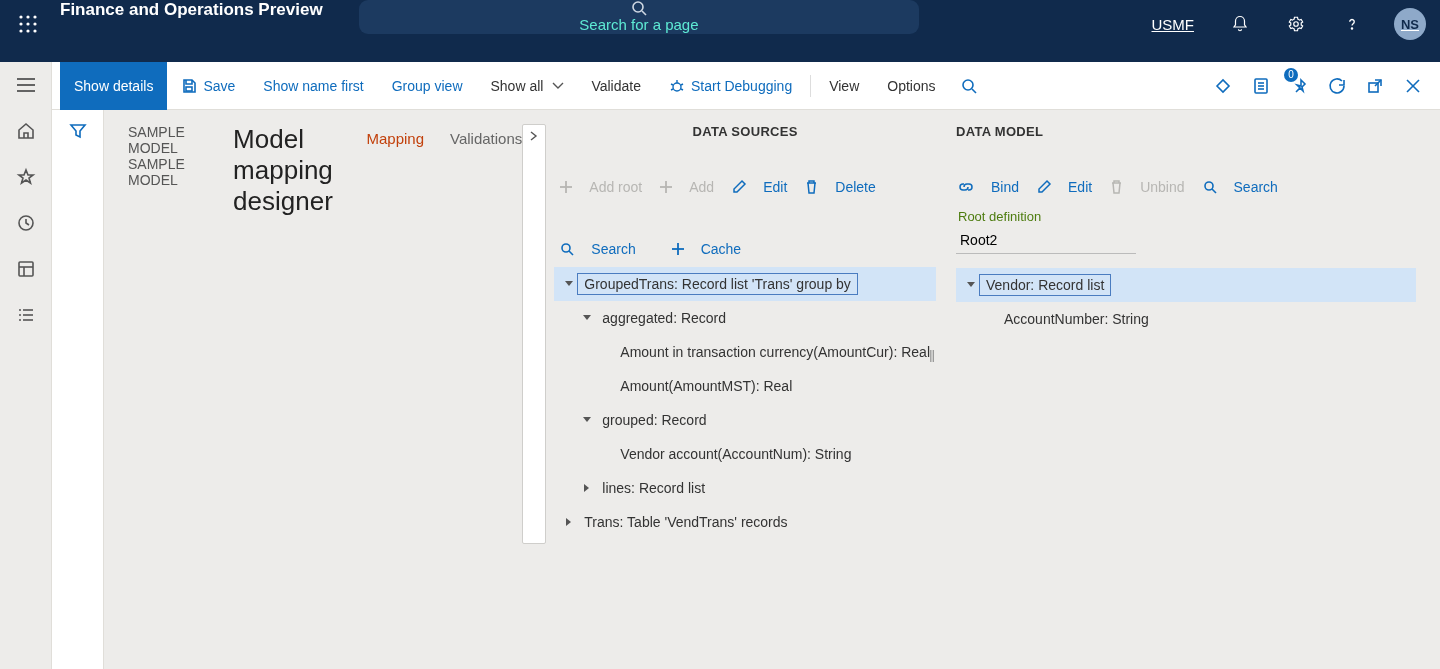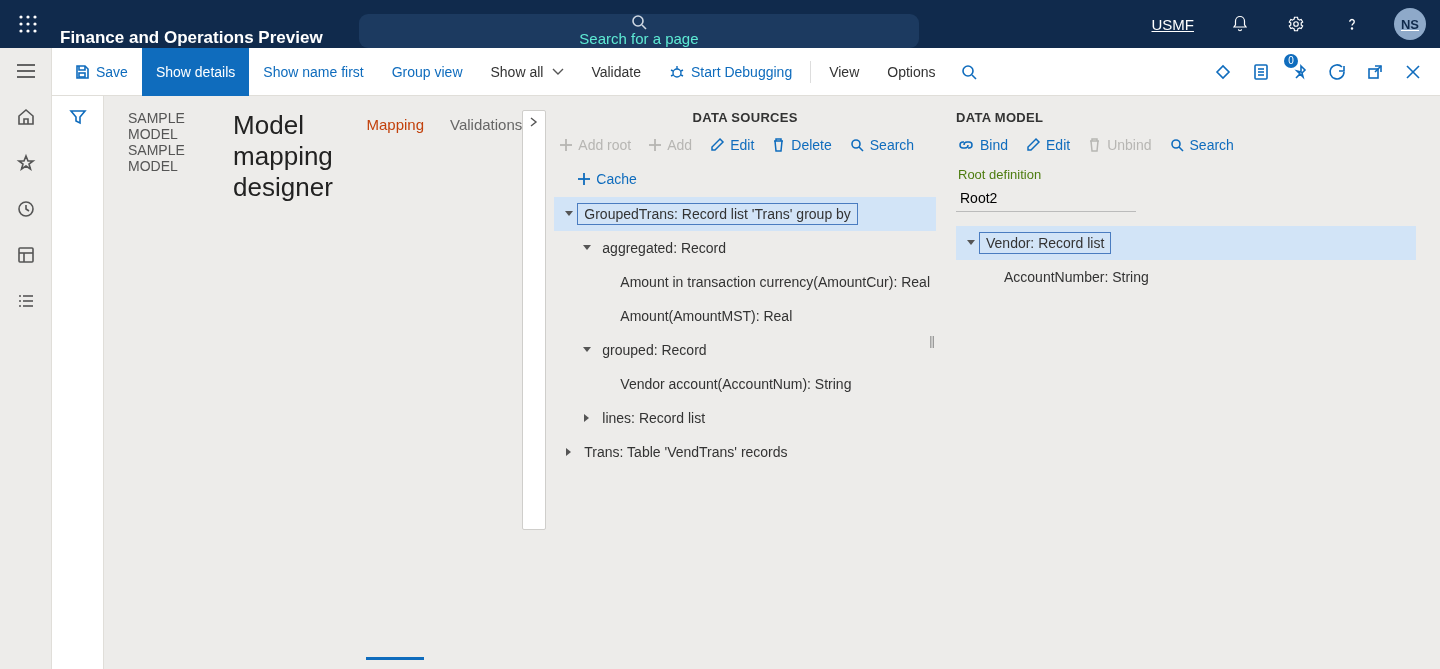--- a/index.html
+++ b/index.html
@@ -1,17 +1,17 @@
 <!DOCTYPE html>
 <html><head>
 <meta charset="utf-8">
 <style>
 *{box-sizing:border-box;margin:0;padding:0;font-family:"Segoe UI",Arial,sans-serif;}
 body{width:1440px;height:669px;overflow:hidden;background:#edecea;color:#333;}
-.topbar{height:48px;background:#102a4c;color:#fff;display:flex;align-items:flex-end;padding:0 8px;}
+.topbar{height:62px;background:#102a4c;color:#fff;display:flex;align-items:flex-start;padding:0 8px;}
 .waffle{width:40px;height:48px;display:flex;align-items:center;justify-content:center;}
 .waffle svg{width:18px;height:18px;}
 .app-title{font-size:17px;font-weight:600;margin-left:12px;flex:0 0 auto;}
 .search-wrap{margin-left:auto;margin-right:auto;position:relative;left:-50px;}
 .search-box{width:560px;height:34px;background:#1c3a60;border-radius:9px;display:flex;align-items:center;color:#5eead4;flex-direction:column;}
 .search-box .sicon{width:40px;display:flex;align-items:center;justify-content:center;}
 .search-box .stext{font-size:15px;}
 .top-right{margin-left:auto;display:flex;align-items:center;gap:16px;text-decoration:underline;}
 .top-right .txt{font-size:15px;padding:0 10px;}
 .iconbtn{width:40px;height:48px;display:flex;align-items:center;justify-content:center;cursor:pointer;}
@@ -35,21 +35,21 @@
 .page-title{font-size:26px;font-weight:400;color:#222;margin-bottom:14px;}
 .tabs{display:flex;gap:26px;border-bottom:1px solid transparent;margin-bottom:8px;}
 .tab{font-size:15px;color:#666;padding:6px 0;cursor:pointer;}
 .tab.active{color:#c2410c;border-bottom:3px solid #0f6cbd;font-weight:400;}
 .panes{flex:1;display:flex;gap:0;}
 .dscol{flex:1;display:flex;position:relative;}
 .expander{width:24px;background:#fff;border:1px solid #cfcecb;border-radius:2px;height:420px;display:flex;align-items:flex-start;justify-content:center;padding-top:6px;margin-right:8px;cursor:pointer;color:#555;}
 .ds-inner{flex:1;}
 .sec-title{font-size:13px;font-weight:700;letter-spacing:0.3px;color:#333;margin-bottom:8px;text-align:center;}
 .toolbar{display:flex;align-items:center;gap:18px;padding:4px 0 10px 6px;flex-wrap:wrap;}
-.tbtn{display:flex;align-items:center;gap:6px;font-size:14px;color:#0f6cbd;cursor:pointer;}
+.tbtn{display:flex;align-items:center;gap:17px;font-size:14px;color:#0f6cbd;cursor:pointer;margin-top:28px;}
 .tbtn.disabled{color:#b7b6b3;cursor:default;}
 .tree{font-size:14px;color:#333;}
 .tn{display:flex;align-items:center;height:34px;white-space:nowrap;}
 .tn .tw{display:inline-flex;width:18px;height:18px;align-items:center;justify-content:center;color:#555;cursor:pointer;}
 .tn .lbl{padding:2px 6px;}
 .tn.selected{background:#d2e4f7;}
 .tn.selected .lbl{outline:1px solid #4a7cc0;}
 .dmcol{width:480px;padding-left:20px;position:relative;}
 .dm-title{font-size:13px;font-weight:700;letter-spacing:0.3px;color:#333;margin-bottom:8px;}
 .dm-toolbar{display:flex;align-items:center;gap:18px;padding:4px 0 8px 2px;}
@@ -152,31 +152,31 @@
           <line x1="2" y1="9" x2="4" y2="9"></line>
           <line x1="6" y1="9" x2="16" y2="9"></line>
           <line x1="2" y1="14" x2="4" y2="14"></line>
           <line x1="6" y1="14" x2="16" y2="14"></line>
         </svg>
       </div>
   </div>
 
   <div class="main">
     <div class="actionbar">
+      <div class="ab-btn primary">
+          <span>Show details</span>
+        </div>
       <div class="ab-btn">
         <svg width="16" height="16" fill="none" stroke="#0f6cbd" stroke-width="1.6">
             <path d="M3 2h8l3 3v9H3z"></path>
             <path d="M5 2v4h6V2"></path>
             <rect x="5" y="9" width="6" height="4"></rect>
           </svg>
         <span>Save</span>
       </div>
-      <div class="ab-btn primary">
-          <span>Show details</span>
-        </div>
       <div class="ab-btn">
           <span>Show name first</span>
         </div>
       <div class="ab-btn">
           <span>Group view</span>
         </div>
       <div class="ab-btn dark">
         <span>Show all</span>
         <svg class="ab-chev" width="10" height="6">
             <path d="M0 0l5 5 5-5" fill="none" stroke="#555" stroke-width="1.4"></path>

